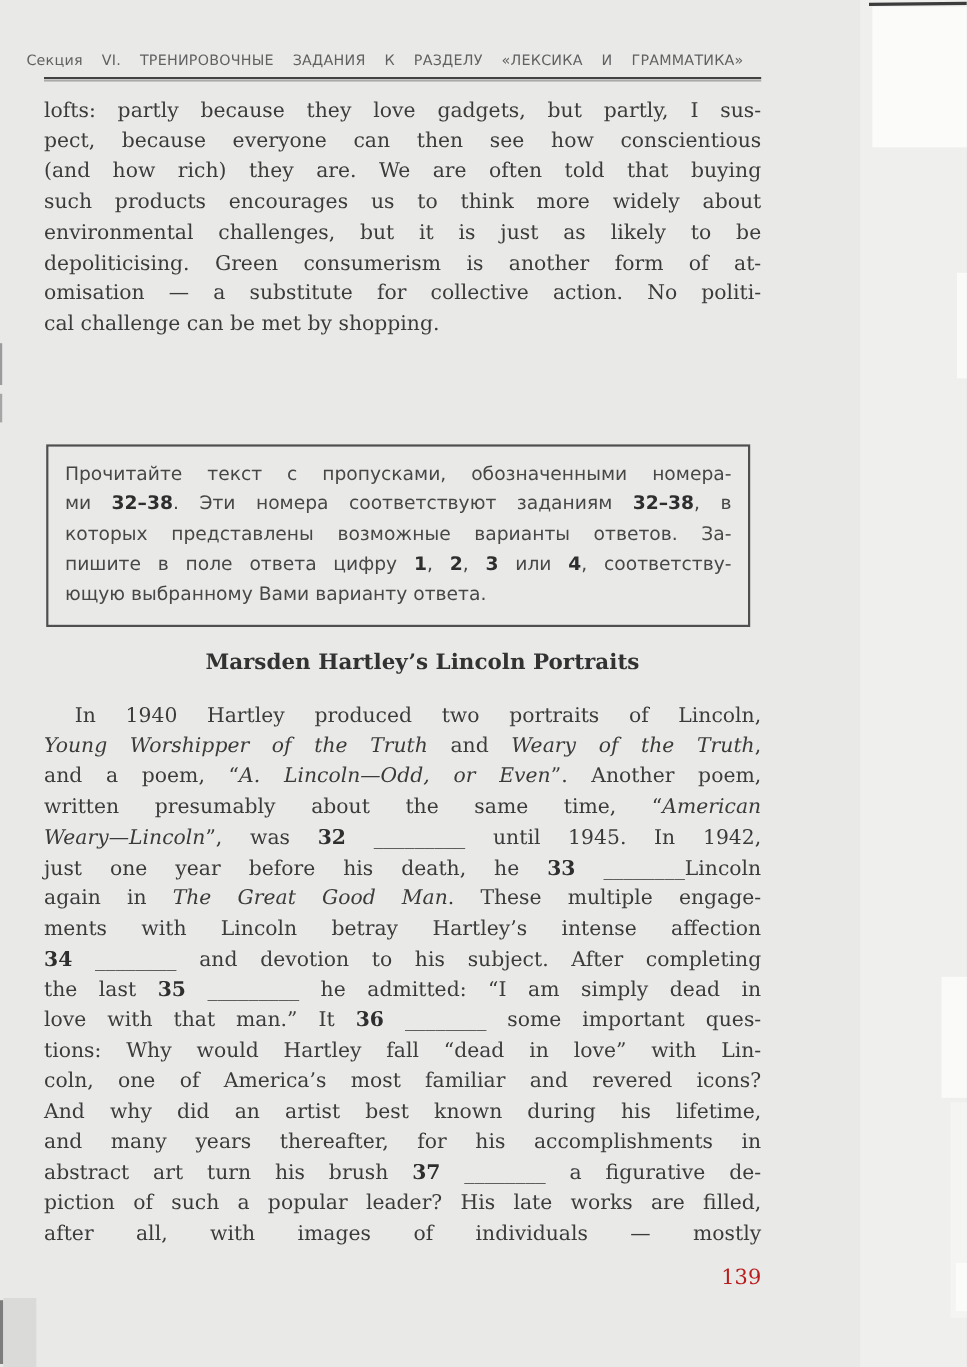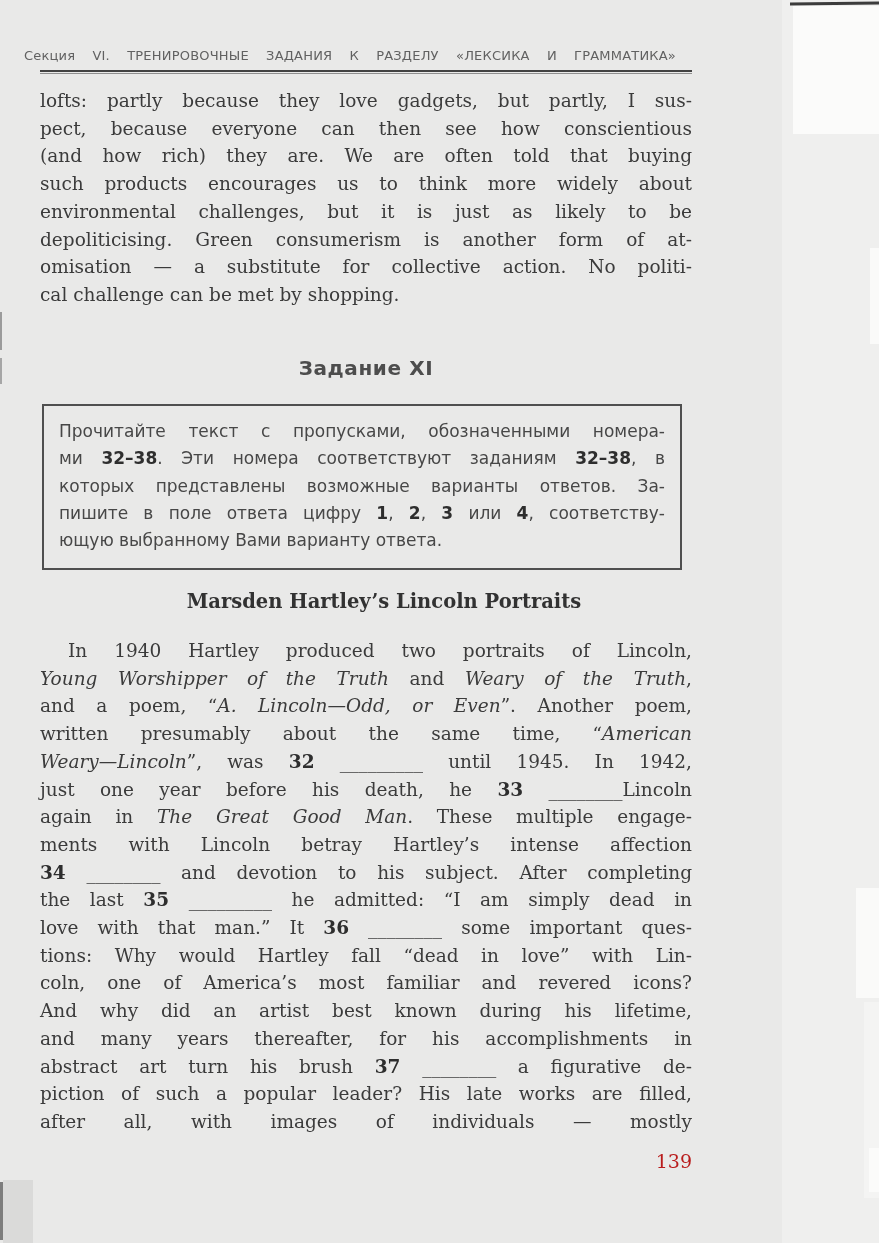--- a/index.html
+++ b/index.html
@@ -94,21 +94,20 @@
       <div class="tline"><span>lofts: partly because they love gadgets, but partly, I sus-</span></div>
       <div class="tline"><span>pect, because everyone can then see how conscientious</span></div>
       <div class="tline"><span>(and how rich) they are. We are often told that buying</span></div>
       <div class="tline"><span>such products encourages us to think more widely about</span></div>
       <div class="tline"><span>environmental challenges, but it is just as likely to be</span></div>
       <div class="tline"><span>depoliticising. Green consumerism is another form of at-</span></div>
       <div class="tline"><span>omisation — a substitute for collective action. No politi-</span></div>
       <div class="tline no-just"><span>cal challenge can be met by shopping.</span></div>
     </div>
 
-  <div class="task-heading">Задание XI</div>
 
   <div class="instruction-box">
       <div class="tline"><span>Прочитайте текст с пропусками, обозначенными номера-</span></div>
       <div class="tline"><span>ми </span><span class="bd">32–38</span><span>. Эти номера соответствуют заданиям </span><span class="bd">32–38</span><span>, в</span></div>
       <div class="tline"><span>которых представлены возможные варианты ответов. За-</span></div>
       <div class="tline"><span>пишите в поле ответа цифру </span><span class="bd">1</span><span>, </span><span class="bd">2</span><span>, </span><span class="bd">3</span><span> или </span><span class="bd">4</span><span>, соответству-</span></div>
       <div class="tline no-just"><span>ющую выбранному Вами варианту ответа.</span></div>
     </div>
 
   <div class="story-title">Marsden Hartley’s Lincoln Portraits</div>

